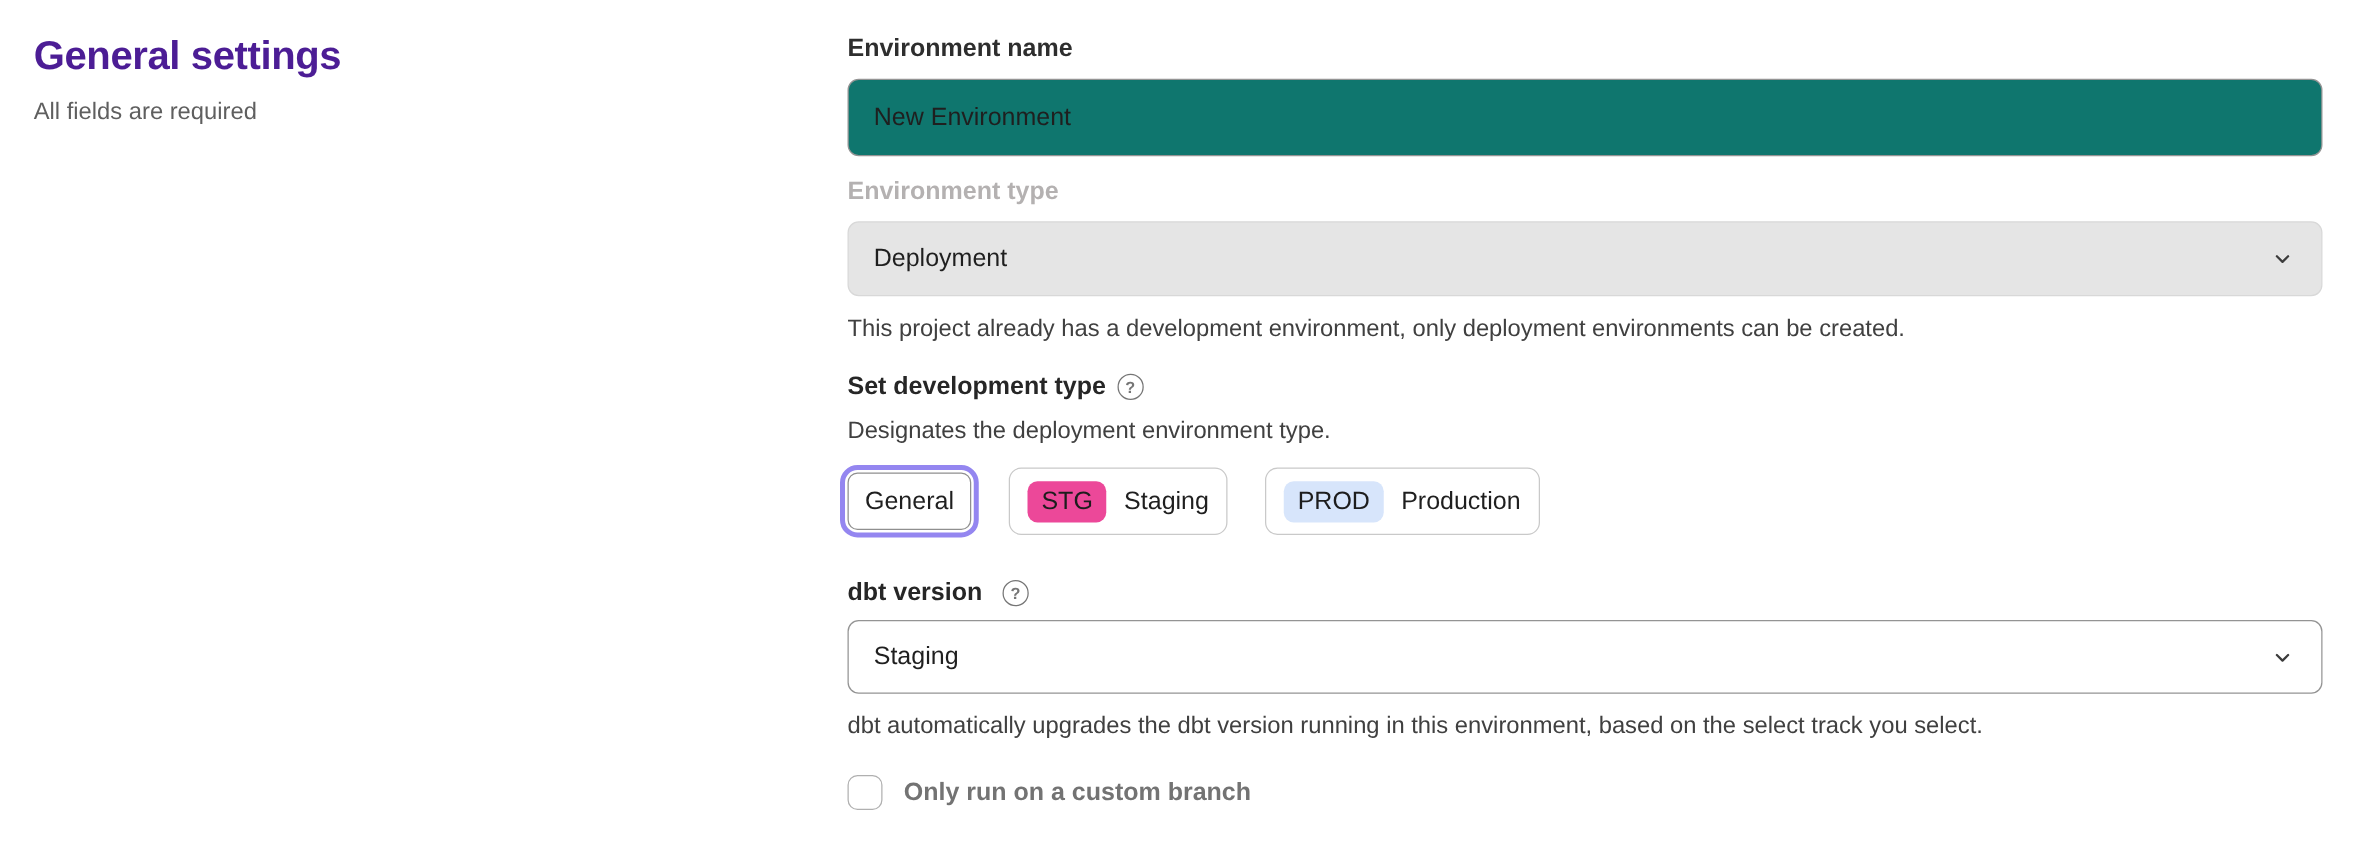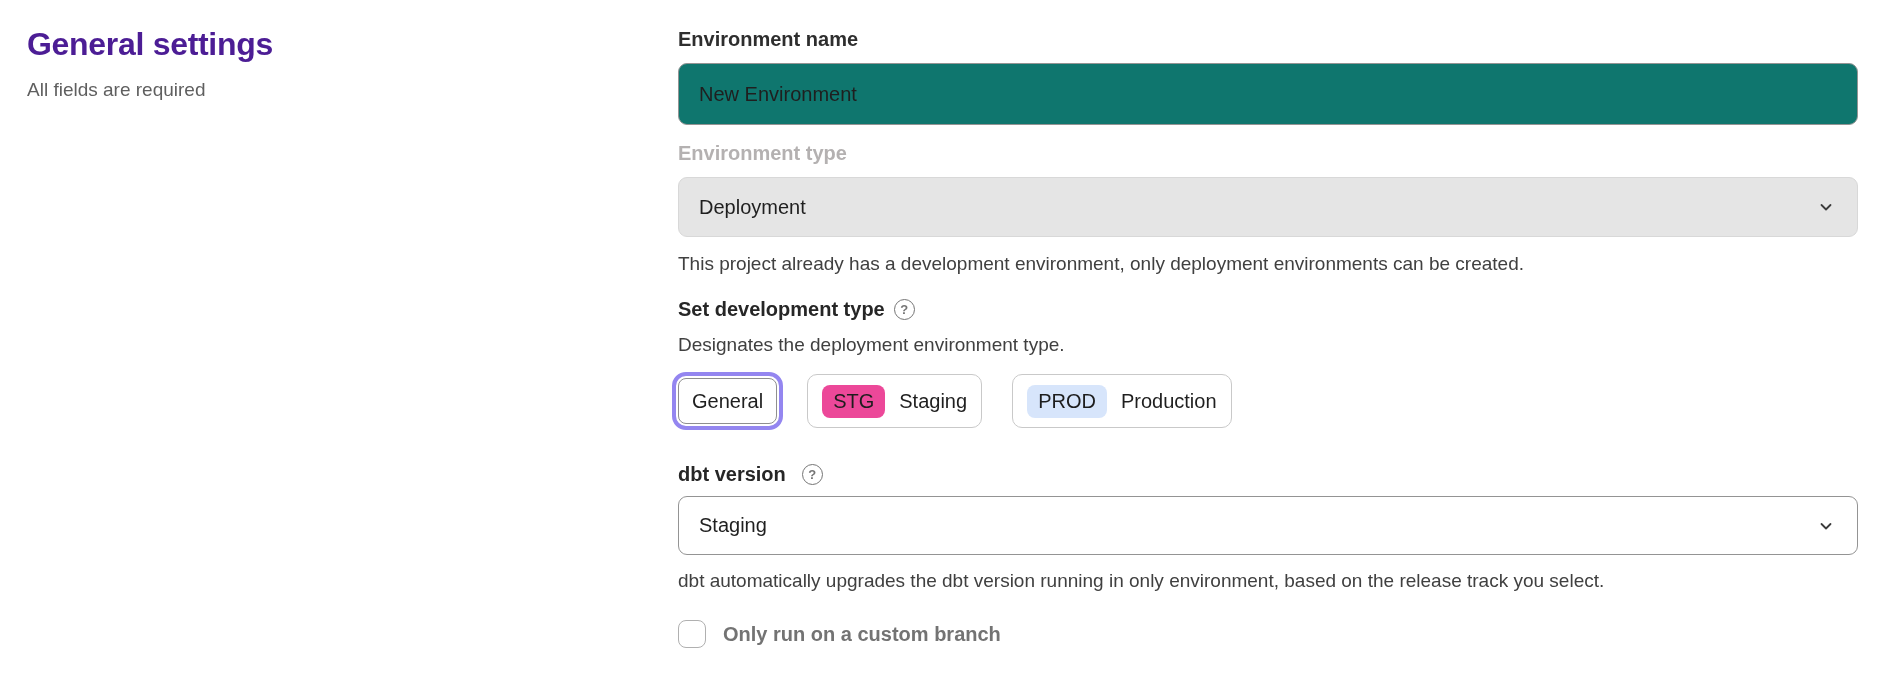--- a/index.html
+++ b/index.html
@@ -122,20 +122,20 @@
   </div>
   <div class="select mb13" style="height:59px">
     <span>Staging</span>
     <span class="chev">
       <svg viewBox="0 0 18 18" fill="none" stroke-width="1.8" stroke-linecap="round" stroke-linejoin="round">
           <path d="M4.5 7l4.5 4.5L13.5 7"></path>
         </svg>
     </span>
   </div>
 
-  <div class="helper-text mb26">dbt automatically upgrades the dbt version running in only environment, based on the release track you select.</div>
+  <div class="helper-text mb26">dbt automatically upgrades the dbt version running in this environment, based on the select track you select.</div>
 
   <div class="checkbox-row">
     <span class="checkbox"></span>
     <span class="checkbox-label">Only run on a custom branch</span>
   </div>
 
 </div>
 
 </body></html>

